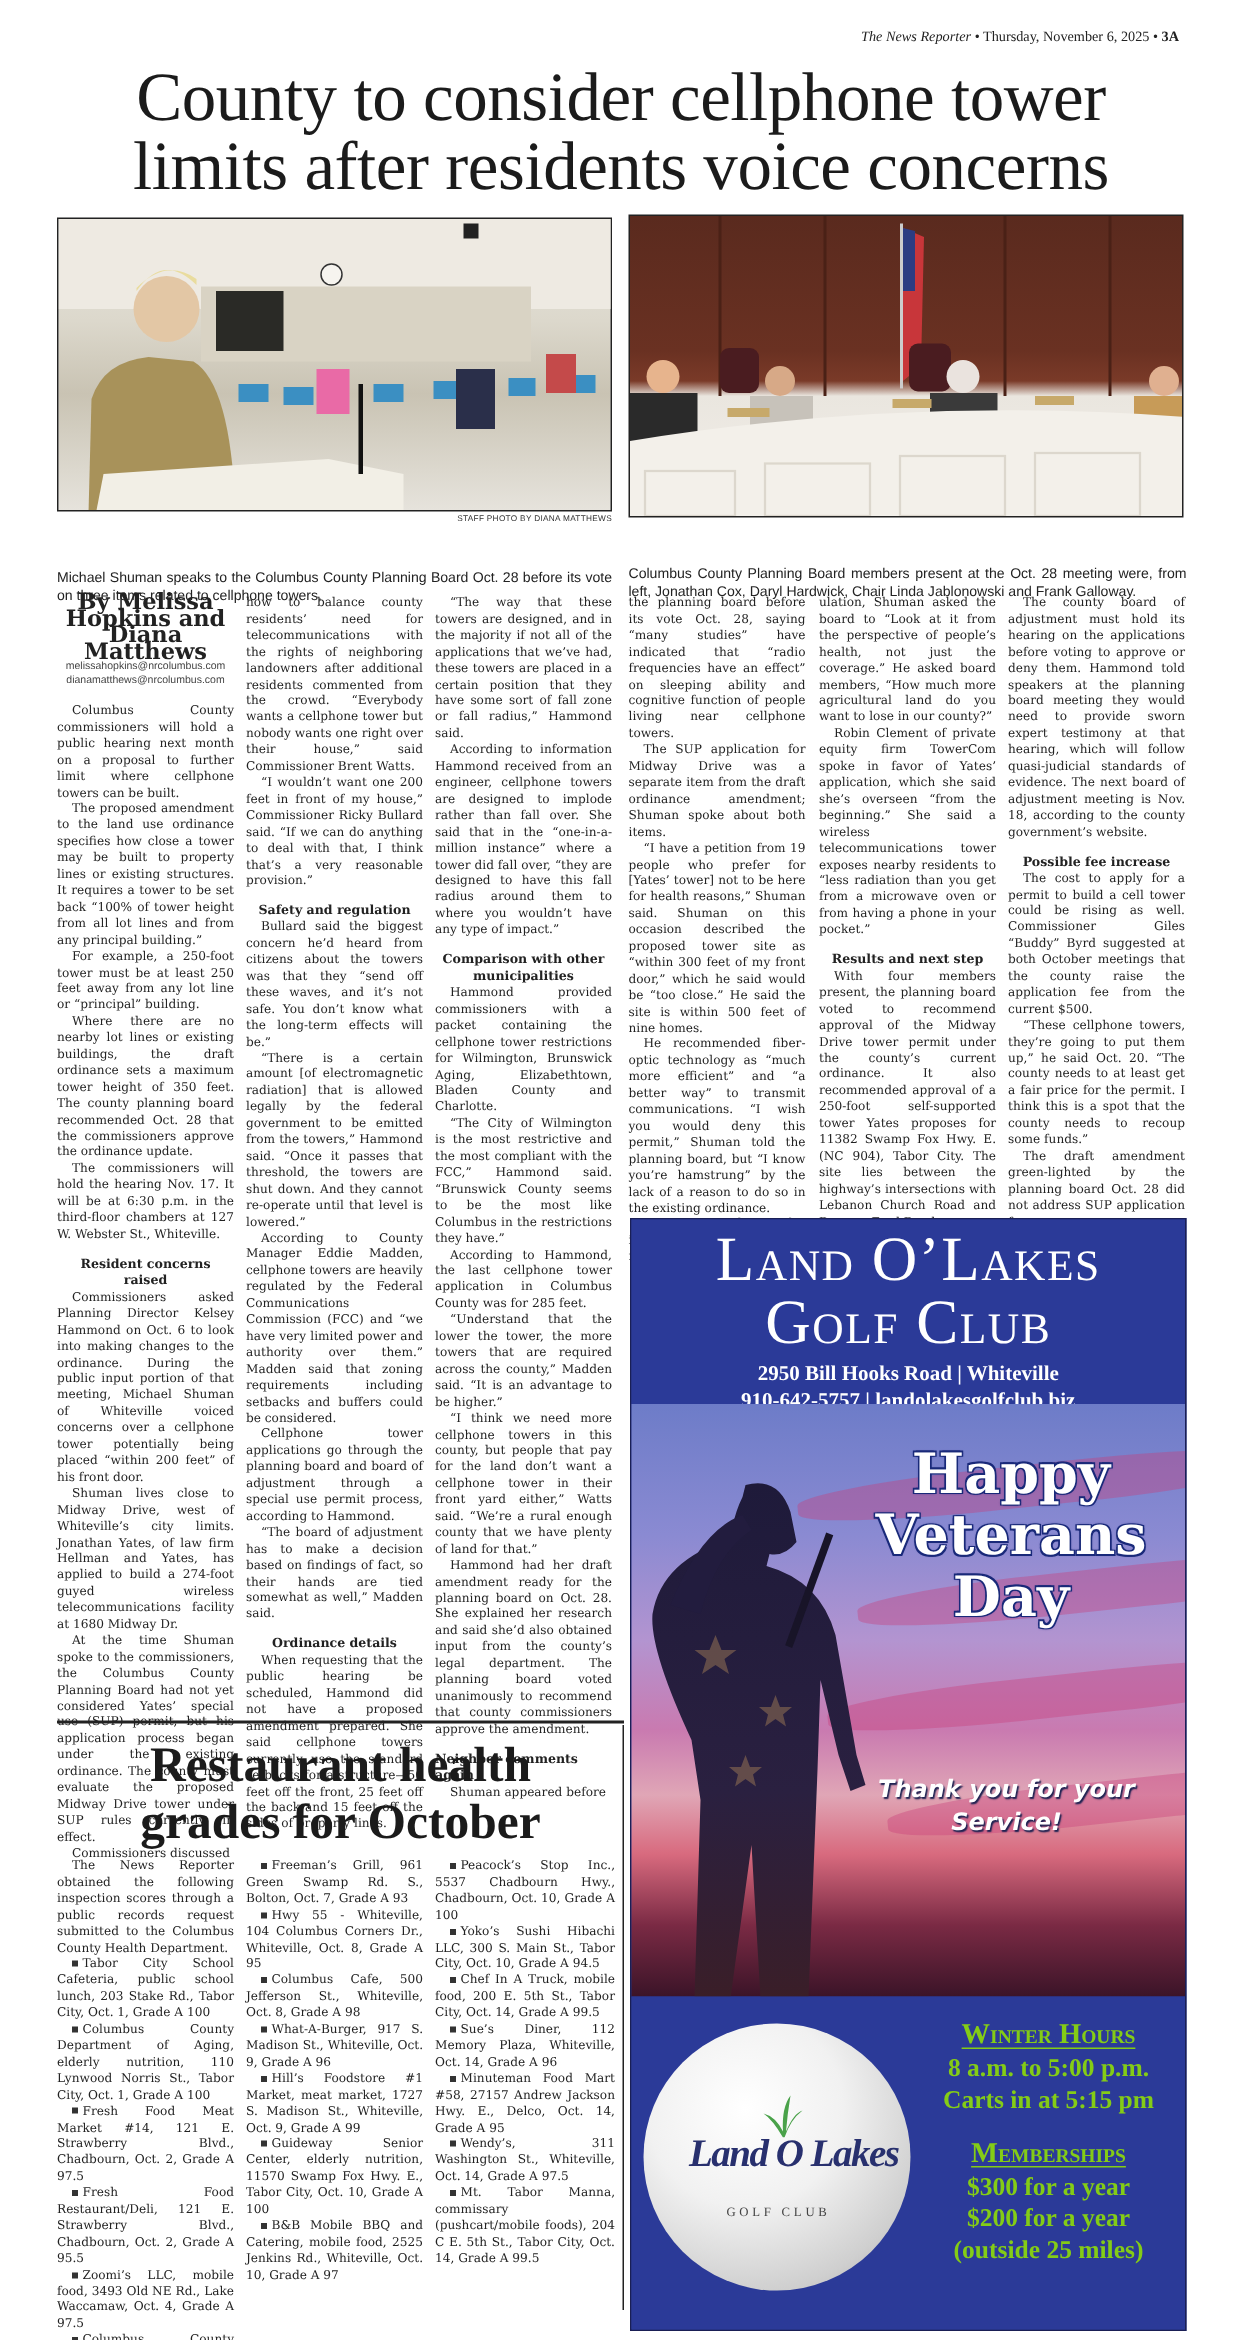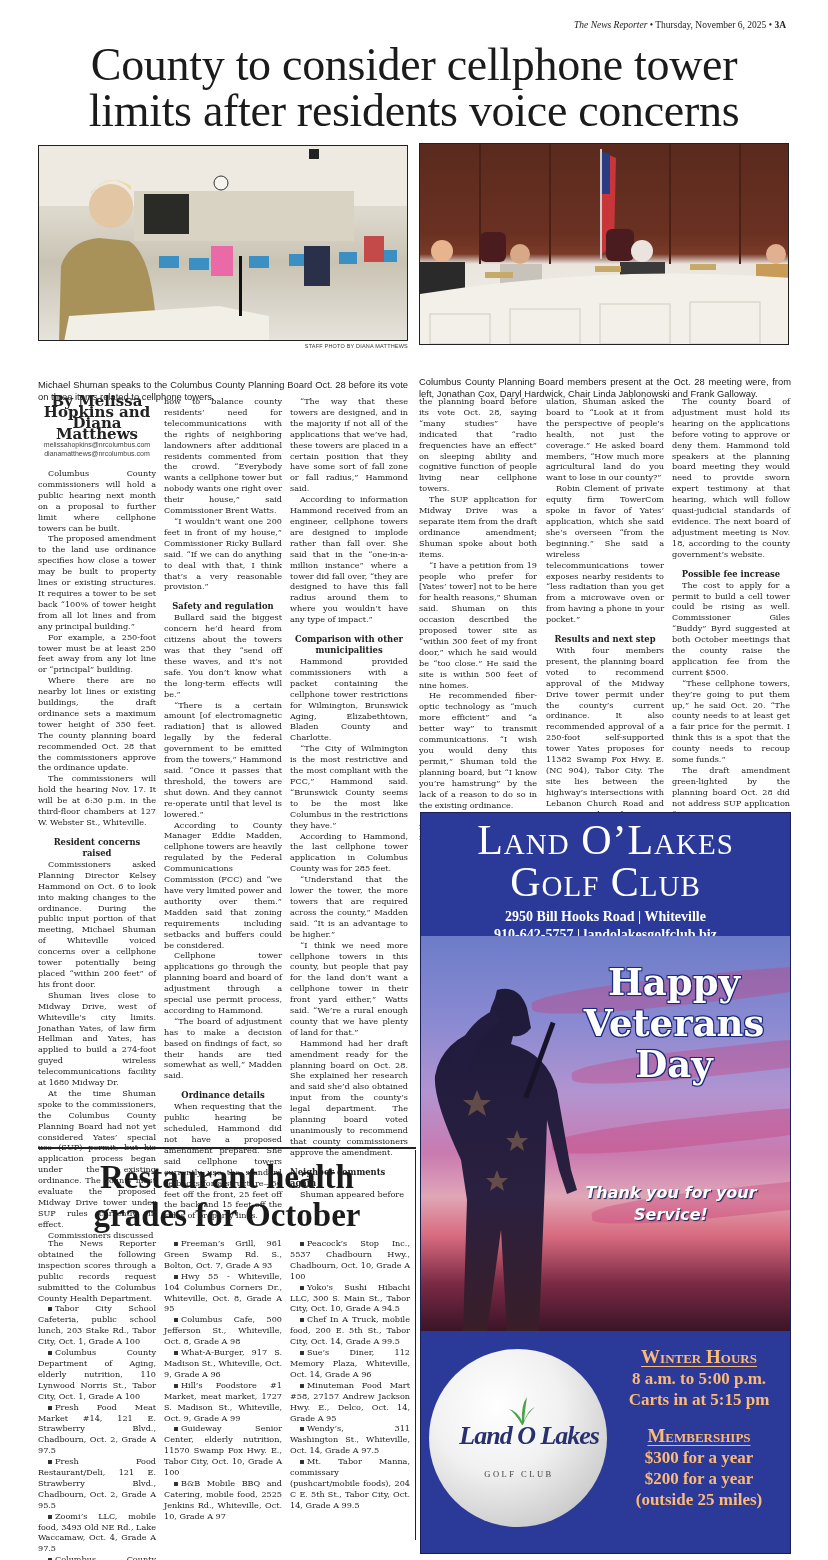--- a/index.html
+++ b/index.html
@@ -55,21 +55,21 @@
   .vet-thanks { position: absolute; left: 140px; top: 246px; width: 220px; text-align: center; color: #fff;
     font-family: "DejaVu Sans", sans-serif; font-style: italic; font-weight: bold; font-size: 16px; line-height: 22px;
     text-shadow: 1px 1px 1px #1a2050; }
 
   .ad-bottom { position: absolute; left: 0; top: 518px; width: 100%; height: 222px; background: #2b3a98; }
   .ball { position: absolute; left: 8px; top: 18px; width: 178px; height: 178px; border-radius: 50%;
     background: radial-gradient(circle at 38% 32%, #ffffff 0%, #f1f1f1 40%, #cfcfcf 75%, #a9a9a9 100%); }
   .ball-logo { position: absolute; left: 10px; top: 72px; width: 160px; text-align: right; font-family: "Liberation Serif", serif; font-style: italic; font-weight: bold; font-size: 26px; color: #28306e; letter-spacing: -1px; }
   .ball-sub { position: absolute; left: 10px; top: 120px; width: 160px; text-align: center; font-family: "Liberation Serif", serif; font-size: 8.5px; letter-spacing: 2.5px; color: #444; }
   .ball-leaf { position: absolute; left: 78px; top: 46px; width: 30px; height: 30px; }
-  .hours { position: absolute; left: 188px; top: 14px; width: 180px; text-align: center; color: #fdba74; font-family: "Liberation Serif", serif; font-weight: bold; }
+  .hours { position: absolute; left: 188px; top: 14px; width: 180px; text-align: center; color: #84cc16; font-family: "Liberation Serif", serif; font-weight: bold; }
   .hours .h { font-size: 19px; line-height: 23px; font-variant: small-caps; text-decoration: underline; text-underline-offset: 3px; }
   .hours .t { font-size: 17px; line-height: 21px; }
   .hours .gap { height: 14px; }
 </style>
 </head>
 <body>
 
 <div class="folio">
   <i>The News Reporter</i>
   <span>•</span>

